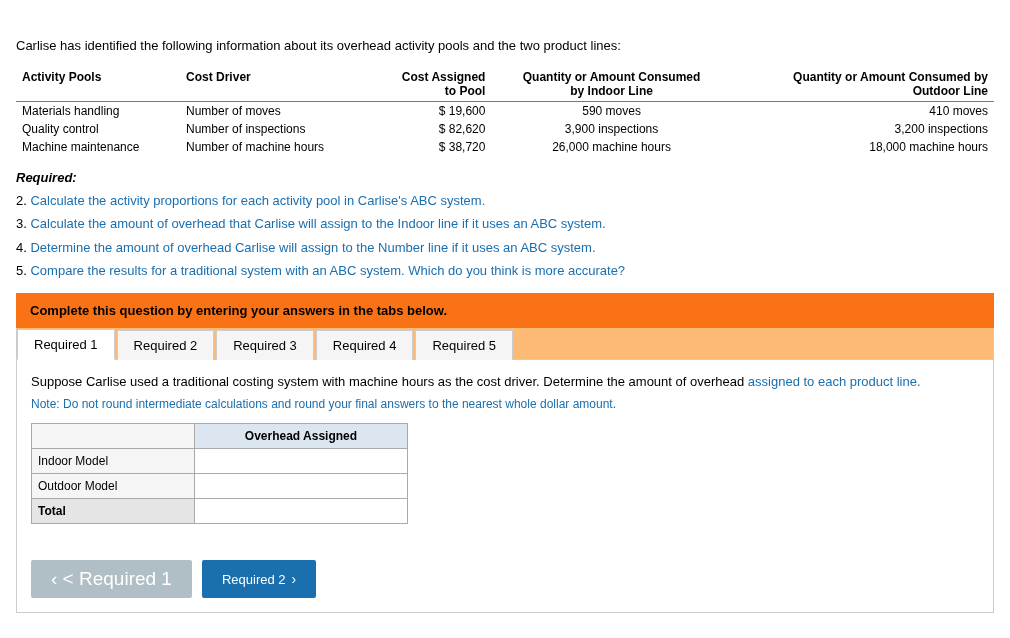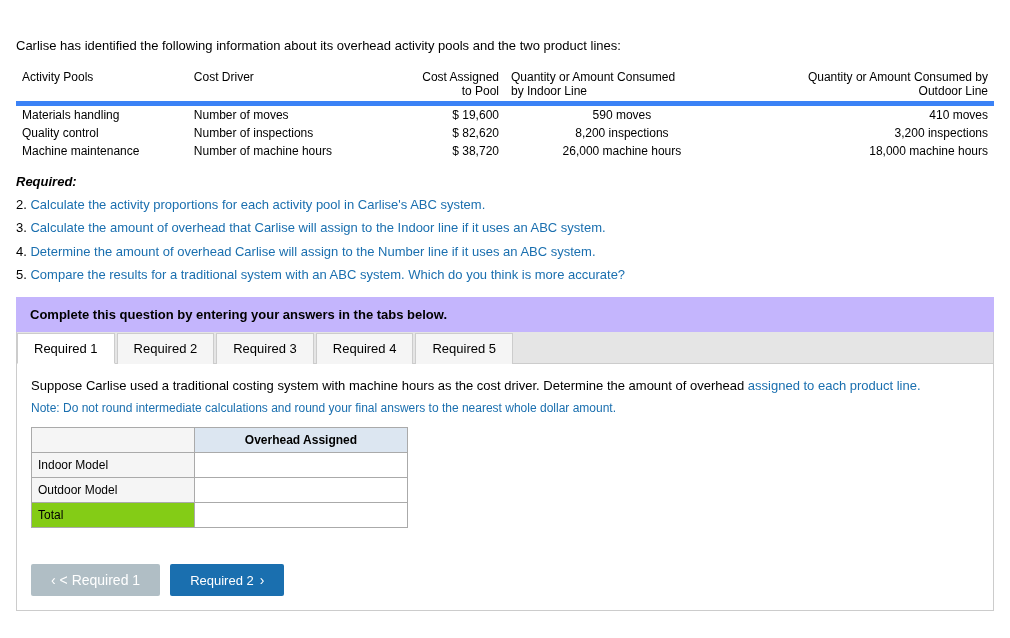--- a/index.html
+++ b/index.html
@@ -20,56 +20,57 @@
       width: 100%;
       border-collapse: collapse;
       margin-bottom: 14px;
       font-size: 12px;
     }
     .info-table td {
       padding: 2px 6px;
       vertical-align: top;
     }
     .info-table .header-row td {
-      font-weight: normal;
-      border-bottom: 5px solid #3b82f6;
+      font-weight: bold;
+      border-bottom: 1px solid #3b82f6;
       padding-bottom: 3px;
     }
     .required-section {
       margin-bottom: 12px;
     }
     .required-section .required-title {
       font-weight: bold;
       margin-bottom: 6px;
       font-style: italic;
     }
     .required-section ol {
       margin-left: 0;
       list-style: none;
       padding-left: 0;
     }
     .required-section ol li {
       margin-bottom: 4px;
       line-height: 1.5;
     }
     .complete-box {
-      background: #c4b5fd;
+      background: #f97316;
       padding: 10px 14px;
       margin-bottom: 0;
       font-weight: bold;
       font-size: 13px;
     }
     .tabs-container {
       border: 1px solid #ccc;
       border-top: none;
     }
     .tabs-row {
       display: flex;
       border-bottom: 1px solid #ccc;
-      background: #e5e5e5;
+      background: #fdba74;
+      align-items: flex-end;
     }
     .tab {
       padding: 7px 16px;
       border: 1px solid #ccc;
       border-bottom: none;
       cursor: pointer;
       background: #f5f5f5;
       margin-right: 2px;
       font-size: 13px;
       position: relative;
@@ -112,22 +113,22 @@
     }
     .answer-table td.label-cell {
       background: #f5f5f5;
       width: 130px;
     }
     .answer-table td.input-cell {
       background: #fff;
       width: 170px;
     }
     .answer-table td.total-label {
-      background: #84cc16;
-      font-weight: normal;
+      background: #e5e5e5;
+      font-weight: bold;
     }
     .answer-input {
       width: 100%;
       border: none;
       outline: none;
       background: transparent;
       font-size: 12px;
       padding: 1px 2px;
     }
     .nav-buttons {
@@ -135,21 +136,21 @@
       gap: 10px;
       margin-top: 8px;
       padding: 0 14px 14px 14px;
     }
     .btn-prev {
       background: #b0bec5;
       color: #fff;
       border: none;
       padding: 8px 20px;
       cursor: pointer;
-      font-size: 14px;
+      font-size: 19px;
       border-radius: 2px;
     }
     .btn-next {
       background: #1a6faf;
       color: #fff;
       border: none;
       padding: 8px 20px;
       cursor: pointer;
       font-size: 13px;
       border-radius: 2px;
@@ -165,37 +166,37 @@
 <body>
 
 <p class="intro-text">Carlise has identified the following information about its overhead activity pools and the two product lines:</p>
 
 <table class="info-table">
   <thead>
     <tr class="header-row">
       <td>Activity Pools</td>
       <td>Cost Driver</td>
       <td style="text-align:right;">Cost Assigned<br>to Pool</td>
-      <td style="text-align:left;">Quantity or Amount Consumed<br>by Indoor Line</td>
+      <td style="text-align:center;">Quantity or Amount Consumed<br>by Indoor Line</td>
       <td style="text-align:right;">Quantity or Amount Consumed by<br>Outdoor Line</td>
     </tr>
   </thead>
   <tbody>
     <tr>
       <td>Materials handling</td>
       <td>Number of moves</td>
       <td style="text-align:right;">$ 19,600</td>
       <td style="text-align:center;">590 moves</td>
       <td style="text-align:right;">410 moves</td>
     </tr>
     <tr>
       <td>Quality control</td>
       <td>Number of inspections</td>
       <td style="text-align:right;">$ 82,620</td>
-      <td style="text-align:center;">8,200 inspections</td>
+      <td style="text-align:center;">3,900 inspections</td>
       <td style="text-align:right;">3,200 inspections</td>
     </tr>
     <tr>
       <td>Machine maintenance</td>
       <td>Number of machine hours</td>
       <td style="text-align:right;">$ 38,720</td>
       <td style="text-align:center;">26,000 machine hours</td>
       <td style="text-align:right;">18,000 machine hours</td>
     </tr>
   </tbody>

